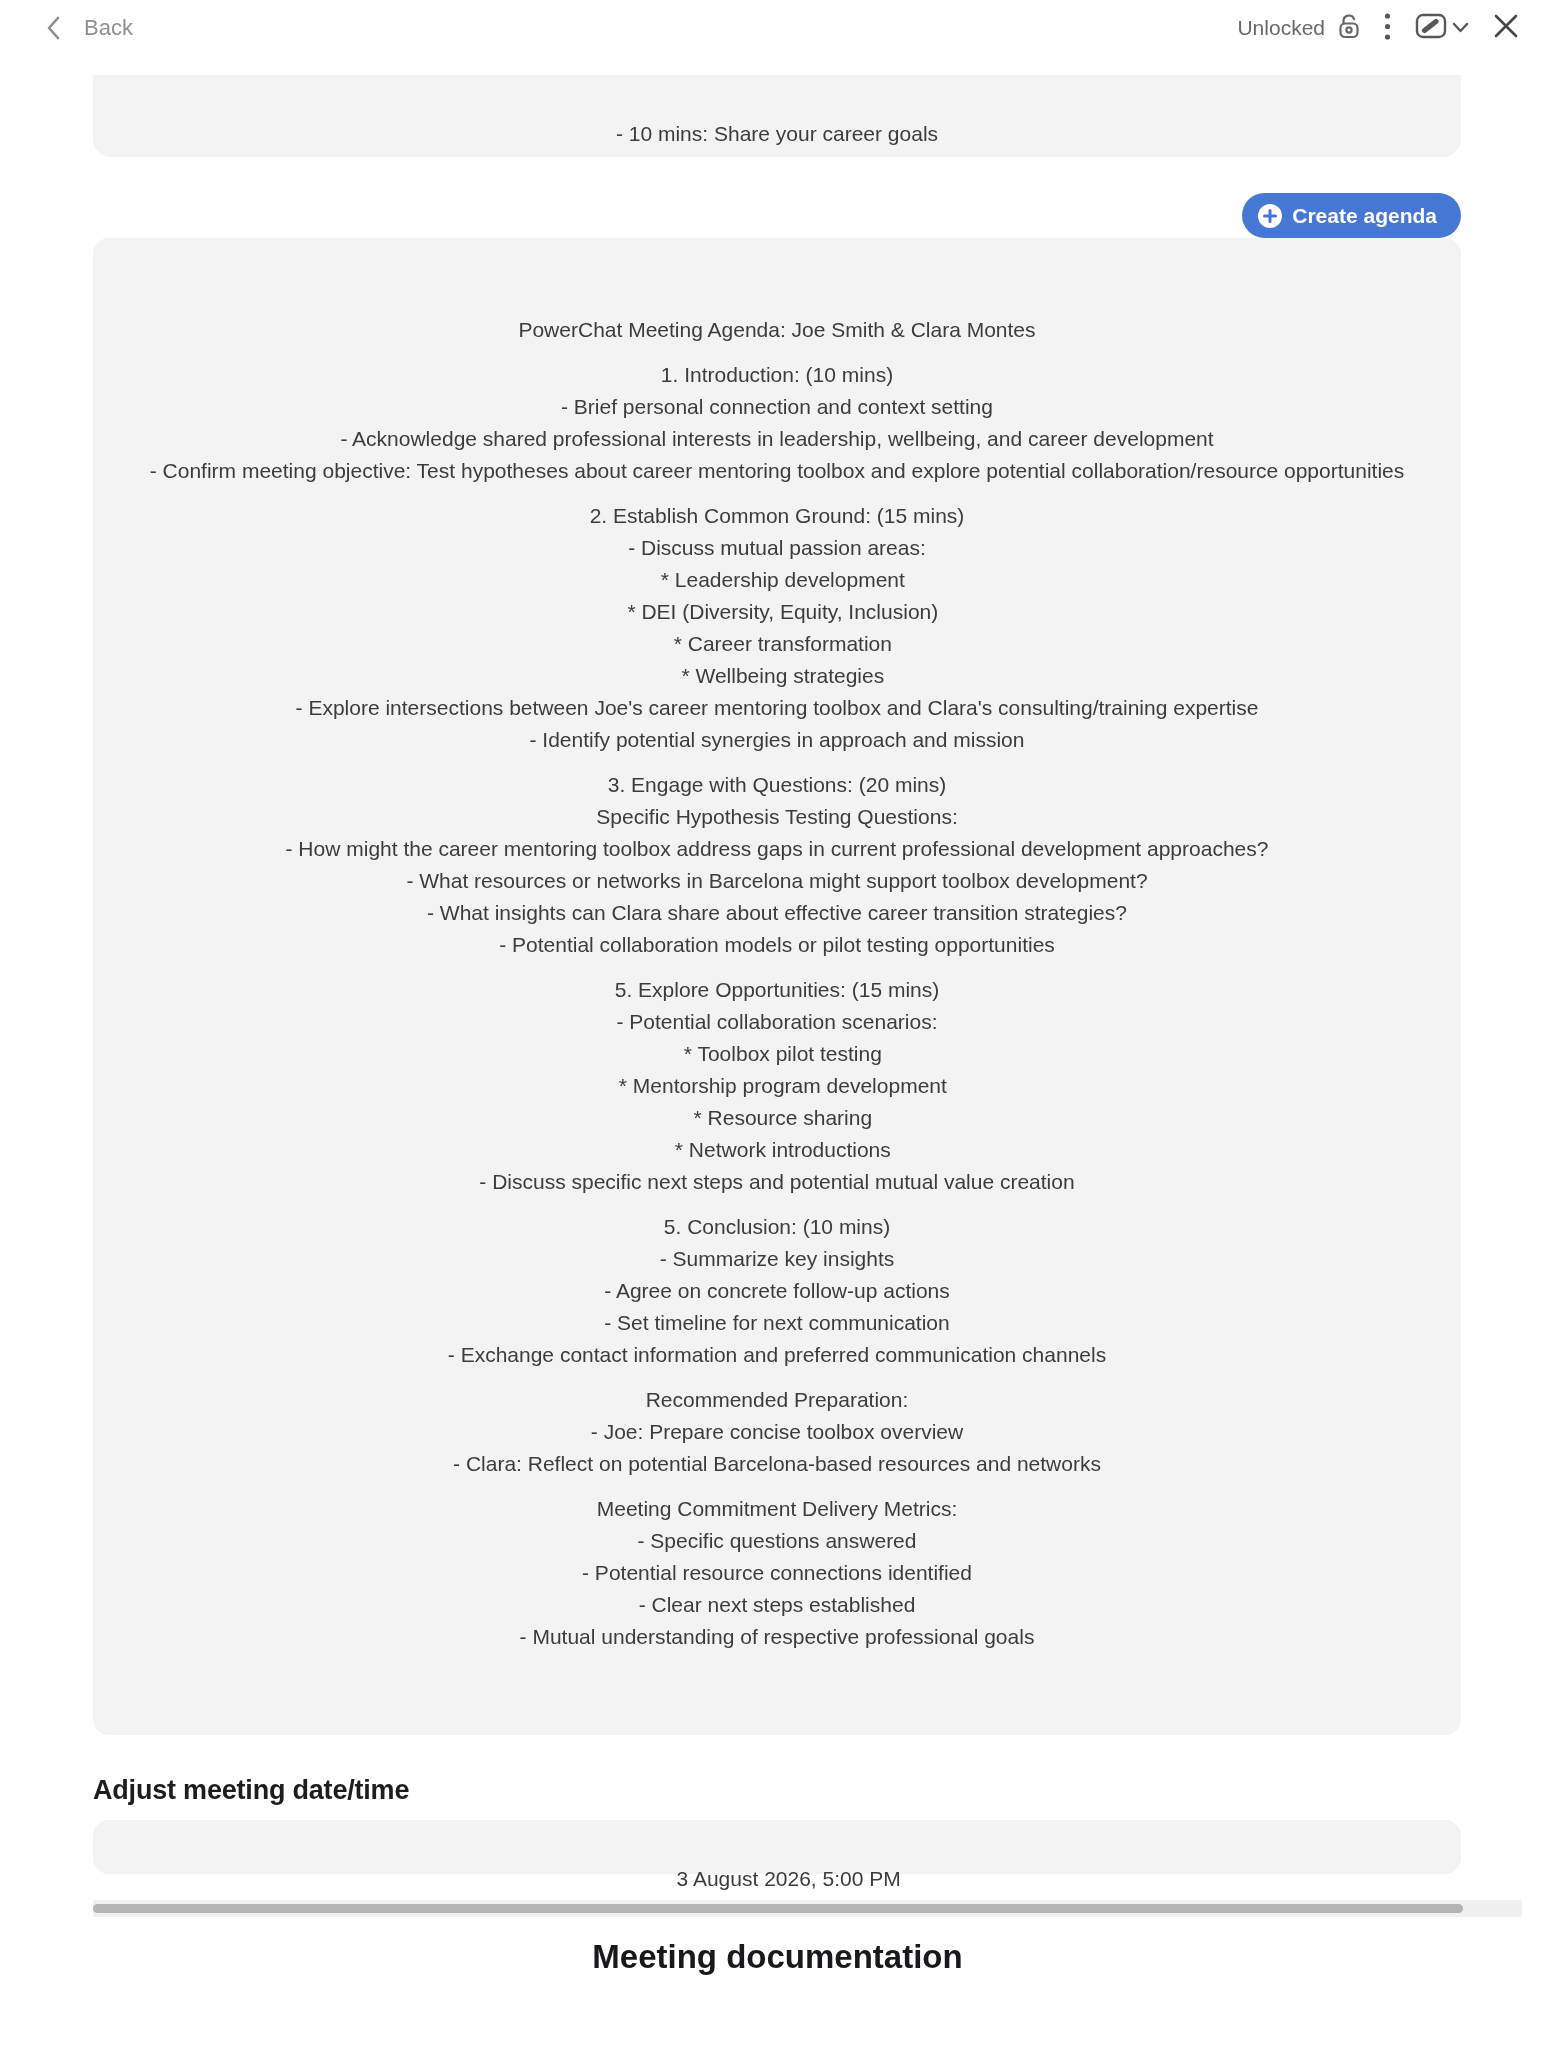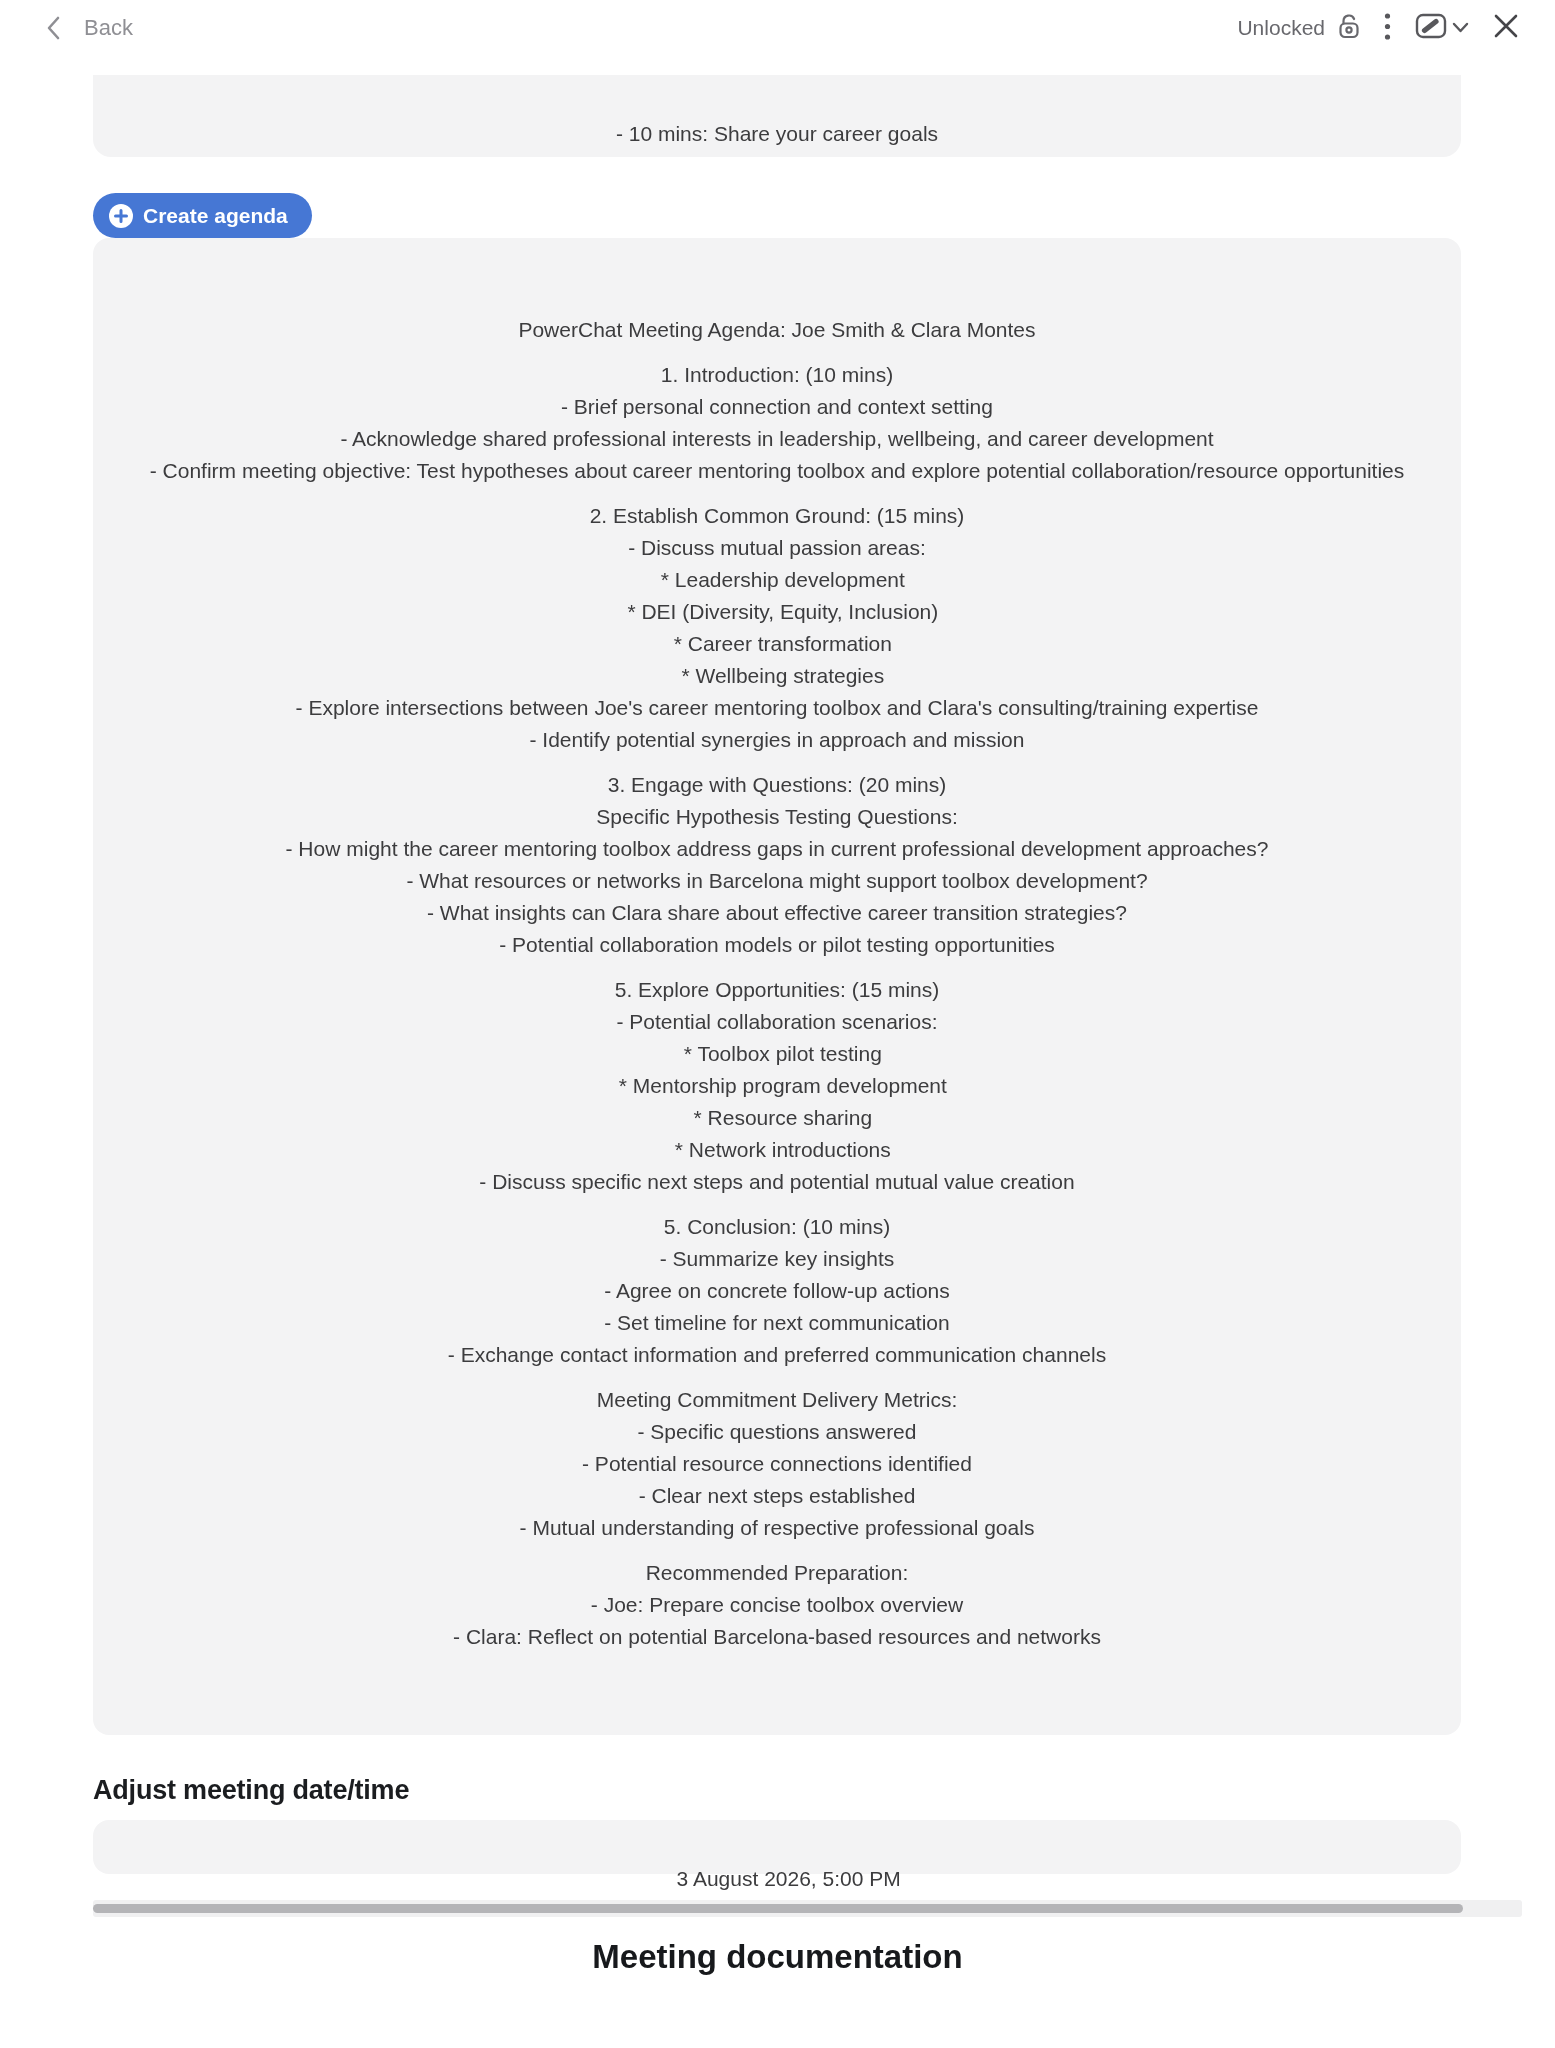--- a/index.html
+++ b/index.html
@@ -45,21 +45,21 @@
   }
 
   
   .clip-card {
     margin-top:19px; height:82px; overflow:hidden;
     border-radius:0 0 18px 18px; padding:0 14px;
   }
   .clip-card .clip-inner { margin-top:-21px; }
 
   
-  .button-row { margin-top:36px; display:flex; justify-content:flex-start; }
+  .button-row { margin-top:36px; display:flex; justify-content:flex-end; }
   .create-agenda-btn {
     display:flex; align-items:center; gap:10px;
     background:#4677d4; color:#ffffff; border:none;
     height:45px; padding:0 24px 0 16px; border-radius:23px;
     font-family:inherit; font-size:21px; font-weight:700; cursor:pointer;
   }
   .plus-disc {
     width:24px; height:24px; border-radius:50%; background:#ffffff;
     display:flex; align-items:center; justify-content:center; flex:0 0 auto;
   }
@@ -190,27 +190,27 @@
 - Potential collaboration models or pilot testing opportunities</p><p>5. Explore Opportunities: (15 mins)
 - Potential collaboration scenarios:
   * Toolbox pilot testing
   * Mentorship program development
   * Resource sharing
   * Network introductions
 - Discuss specific next steps and potential mutual value creation</p><p>5. Conclusion: (10 mins)
 - Summarize key insights
 - Agree on concrete follow-up actions
 - Set timeline for next communication
-- Exchange contact information and preferred communication channels</p><p>Meeting Commitment Delivery Metrics:
+- Exchange contact information and preferred communication channels</p><p>Recommended Preparation:
+- Joe: Prepare concise toolbox overview
+- Clara: Reflect on potential Barcelona-based resources and networks</p><p>Meeting Commitment Delivery Metrics:
 - Specific questions answered
 - Potential resource connections identified
 - Clear next steps established
-- Mutual understanding of respective professional goals</p><p>Recommended Preparation:
-- Joe: Prepare concise toolbox overview
-- Clara: Reflect on potential Barcelona-based resources and networks</p></div>
+- Mutual understanding of respective professional goals</p></div>
   </div>
 
   <h2 class="section-heading">Adjust meeting date/time</h2>
 
   <div class="card date-card">
     <span>3 August 2026, 5:00 PM</span>
   </div>
 
 </div>
 

